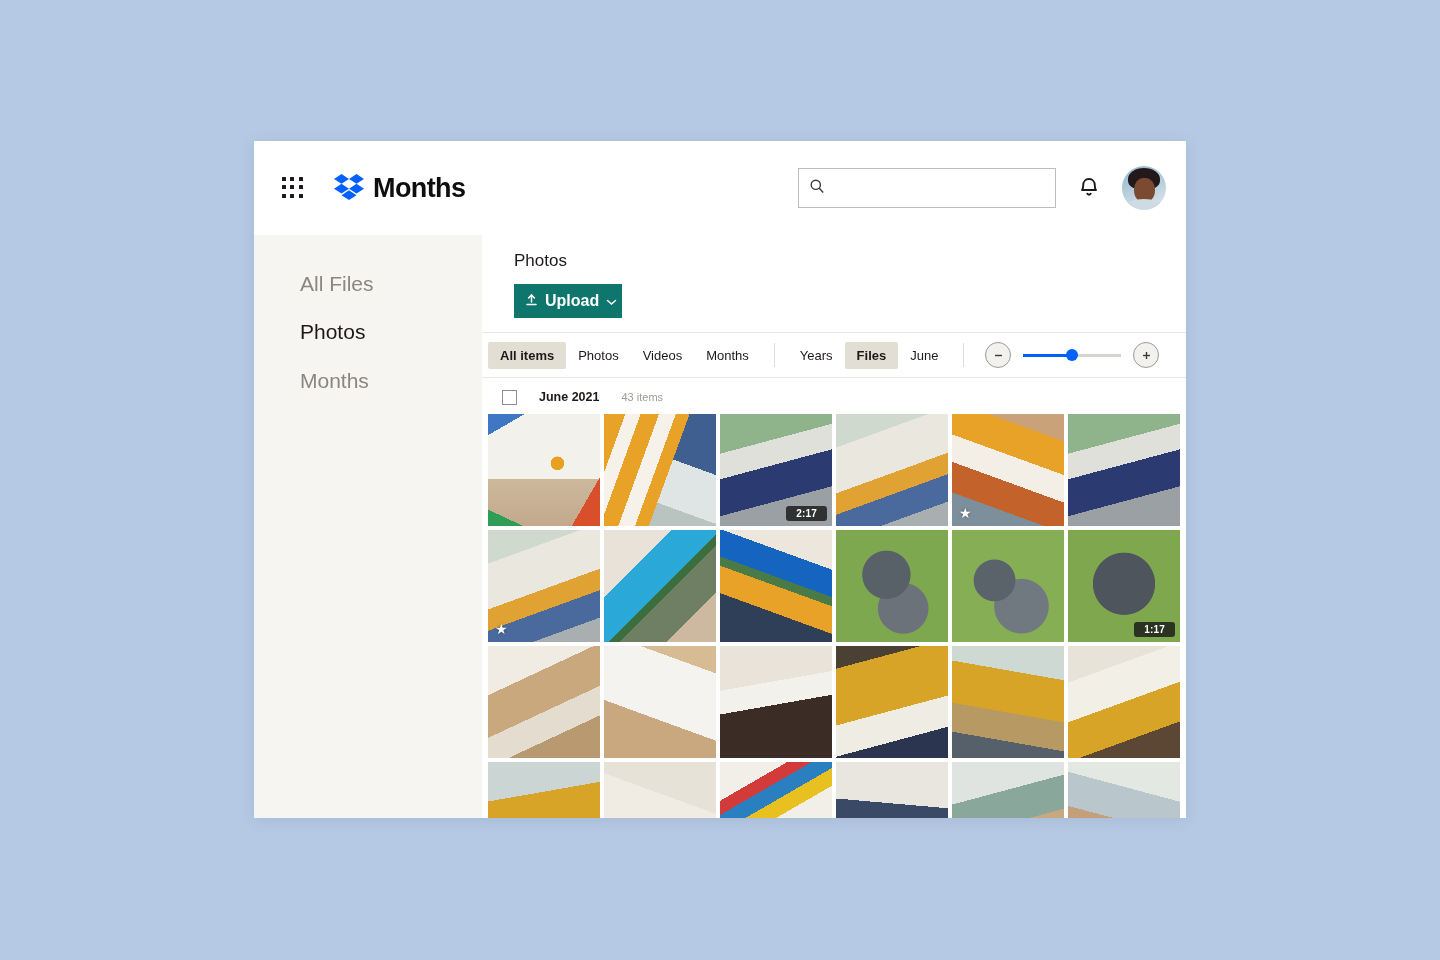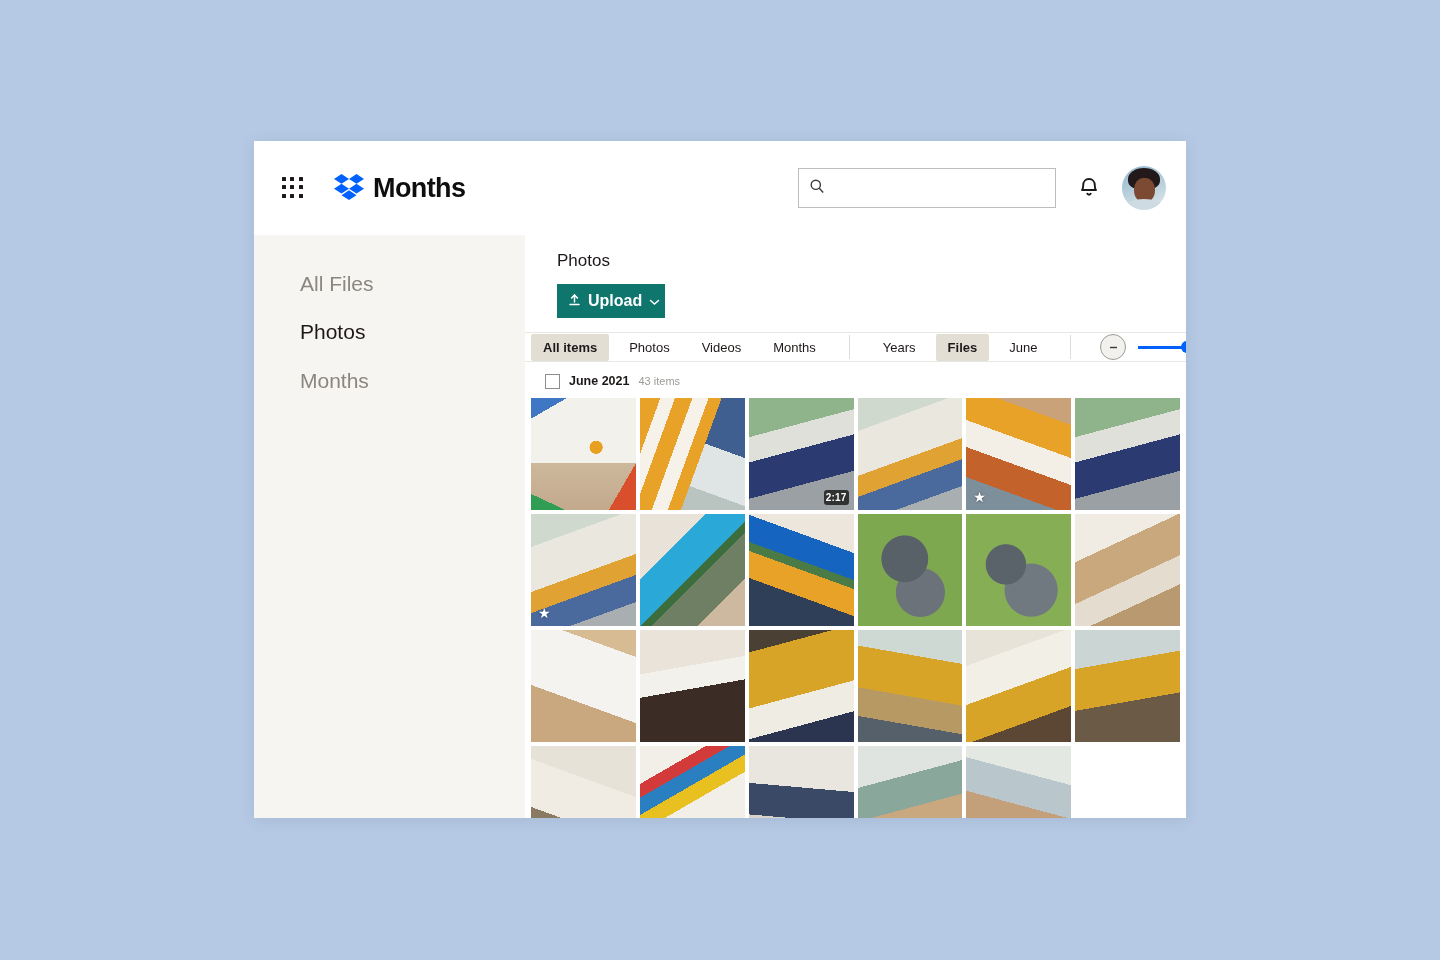--- a/index.html
+++ b/index.html
@@ -62,42 +62,42 @@
     position:absolute; left:12px; top:12px; width:21px; height:25px;
     background:#7c4a32; border-radius: 46% 46% 50% 50%;
   }
   .avatar .shirt {
     position:absolute; left:4px; bottom:-2px; width:36px; height:13px;
     background:#cfdbe3; border-radius: 50% 50% 0 0;
   }
   
   .body { display: flex; height: calc(100% - 94px); }
   .sidebar {
-    width: 271px; background: #f7f5f1; flex: none;
+    width: 228px; background: #f7f5f1; flex: none;
     padding: 36px 0 0 46px;
   }
   .side-item {
     font-size: 21px; color: #8b8680; margin-bottom: 22px;
     cursor: pointer; line-height: 1.25;
   }
   .side-item.active { color: #1e1919; }
   .main { flex: 1; background: #fff; display: flex; flex-direction: column; min-width: 0; }
   .page-head { padding: 16px 0 14px 32px; }
   .page-title { font-size: 17px; color: #1e1919; font-weight: 400; margin-bottom: 13px; }
   .upload-btn {
     display: inline-flex; align-items: center; gap: 7px;
     background: #0f766e; color: #fff;
     font-size: 16px; font-weight: bold;
     padding: 8px 5px 8px 11px; border: 0; cursor: pointer;
     font-family: "Liberation Sans", sans-serif;
   }
   .toolbar {
     border-top: 1px solid #e7e7e4; border-bottom: 1px solid #e7e7e4;
-    height: 30px; display: flex; align-items: center;
-    padding: 0 14px 0 6px; gap: 8px;
+    height: 46px; display: flex; align-items: center;
+    padding: 0 14px 0 6px; gap: 0;
   }
   .tab {
     font-size: 13px; color: #1e1919; padding: 6px 12px;
     cursor: pointer; border-radius: 2px; white-space: nowrap;
     font-weight: 400;
   }
   .tab.active { background: #e3ded4; font-weight: bold; }
   .tdiv { width: 1px; height: 24px; background: #dcdcd8; margin: 0 13px; flex: none; }
   .zoomwrap { display: flex; align-items: center; gap: 12px; margin-left: 8px; }
   .circ-btn {
@@ -107,40 +107,40 @@
     cursor: pointer; color: #3a3a38; font-size: 15px; line-height: 1;
     flex: none;
   }
   .slider { width: 98px; height: 3px; background: #d5d5d2; position: relative; cursor: pointer; }
   .slider .fill { position: absolute; left: 0; top: 0; height: 100%; background: #0061fe; }
   .slider .thumb {
     position: absolute; width: 12px; height: 12px; border-radius: 50%;
     background: #0061fe; top: 50%; transform: translate(-50%,-50%);
   }
   .section-head {
-    display: flex; align-items: baseline; gap: 9px;
+    display: flex; align-items: baseline; gap: 22px;
     padding: 12px 0 9px 20px;
   }
   .chk {
     width: 15px; height: 15px; border: 1.5px solid #8d8d8a;
     background: #fff; cursor: pointer; flex: none; align-self: center;
   }
   .sec-title { font-size: 12.5px; font-weight: bold; color: #1e1919; }
   .sec-count { font-size: 11px; color: #9b9b97; }
   .grid {
     display: grid; grid-template-columns: repeat(6, 1fr);
     gap: 4px; padding: 0 6px 0 6px; flex: 1; overflow: hidden;
     align-content: start;
   }
   .cell { position: relative; height: 112px; overflow: hidden; background: #ddd; }
   .cell .ph { position: absolute; inset: 0; }
   .badge {
     position: absolute; right: 5px; bottom: 5px;
     background: rgba(25,25,25,.82); color: #fff;
-    font-size: 10px; padding: 2px 2px; border-radius: 3px;
+    font-size: 10px; padding: 2px 10px; border-radius: 3px;
     font-weight: bold; letter-spacing: .2px;
   }
   .star {
     position: absolute; left: 7px; bottom: 6px;
     color: #fff; font-size: 14px; line-height: 1;
     text-shadow: 0 0 3px rgba(0,0,0,.45);
   }
   
   .p-art { background:
       radial-gradient(circle at 62% 44%, #e8a020 0 7%, transparent 7.5%),
@@ -350,20 +350,24 @@
           <div class="cell">
             <div class="ph p-mural2"></div>
           </div>
           <div class="cell">
             <div class="ph p-dog1"></div>
           </div>
           <div class="cell">
             <div class="ph p-dog2"></div>
           </div>
           <div class="cell">
+            <div class="ph p-dog3"></div>
+            <div class="badge">1:17</div>
+          </div>
+          <div class="cell">
             <div class="ph p-paint1"></div>
           </div>
           <div class="cell">
             <div class="ph p-paint2"></div>
           </div>
           <div class="cell">
             <div class="ph p-paint3"></div>
           </div>
           <div class="cell">
             <div class="ph p-dad1"></div>

